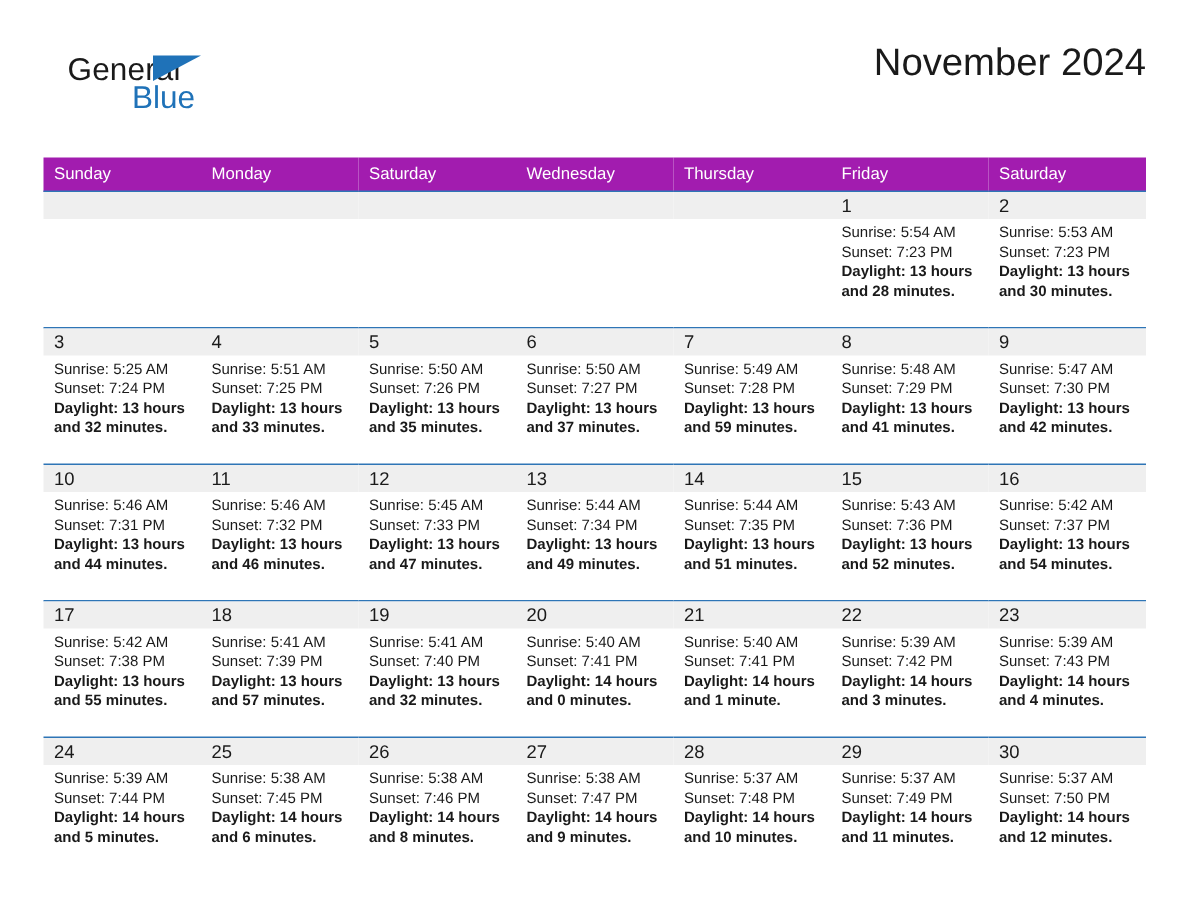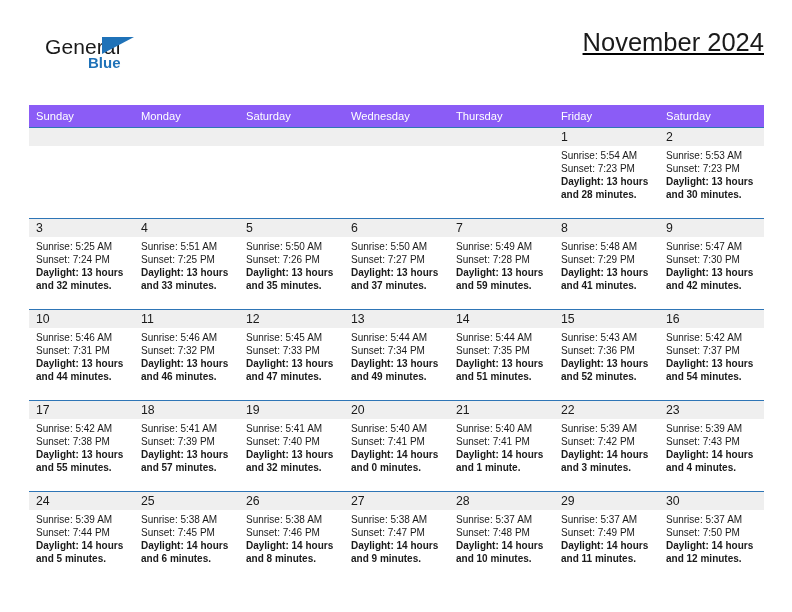--- a/index.html
+++ b/index.html
@@ -53,31 +53,30 @@
     top: 1px;
     width: 0;
     height: 0;
     border-left: 32px solid #1f72b8;
     border-bottom: 17px solid transparent;
   }
   .brand-blue {
     position: absolute;
     left: 59px;
     top: 19px;
-    font-size: 15px;
+    font-size: 21px;
     color: #1f72b8;
     line-height: 1;
-    font-weight: 700;
+    font-weight: 400;
   }
   .title-block {
     position: absolute;
     right: 0;
     top: 0;
     text-align: right;
-    text-decoration: underline;
   }
   .cal-title {
     font-size: 25.5px;
     font-weight: 400;
     color: #1a1a1a;
     line-height: 1.15;
     white-space: nowrap;
   }
   .cal-subtitle {
     margin-top: 9px;
@@ -91,21 +90,21 @@
   
   .calendar {
     position: absolute;
     left: 29px;
     top: 105px;
     width: 735px;
     border-collapse: collapse;
     table-layout: fixed;
   }
   .calendar th {
-    background: #8b5cf6;
+    background: #a21caf;
     color: #ffffff;
     font-size: 11.2px;
     font-weight: 400;
     text-align: left;
     padding: 5px 0 5px 7px;
     height: 9px;
     box-sizing: border-box;
     border: none;
   }
   .week-row {

